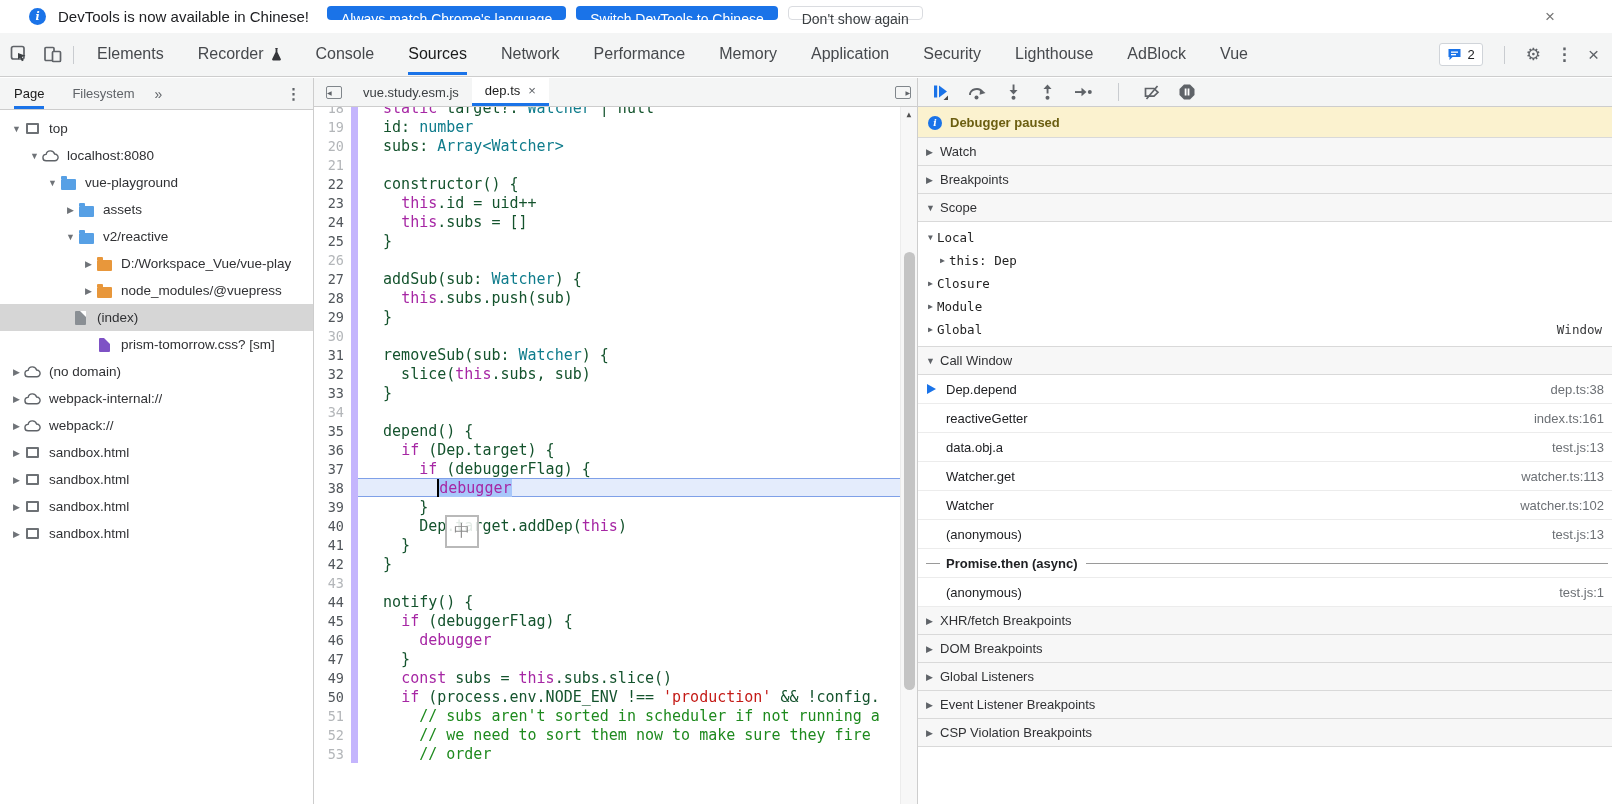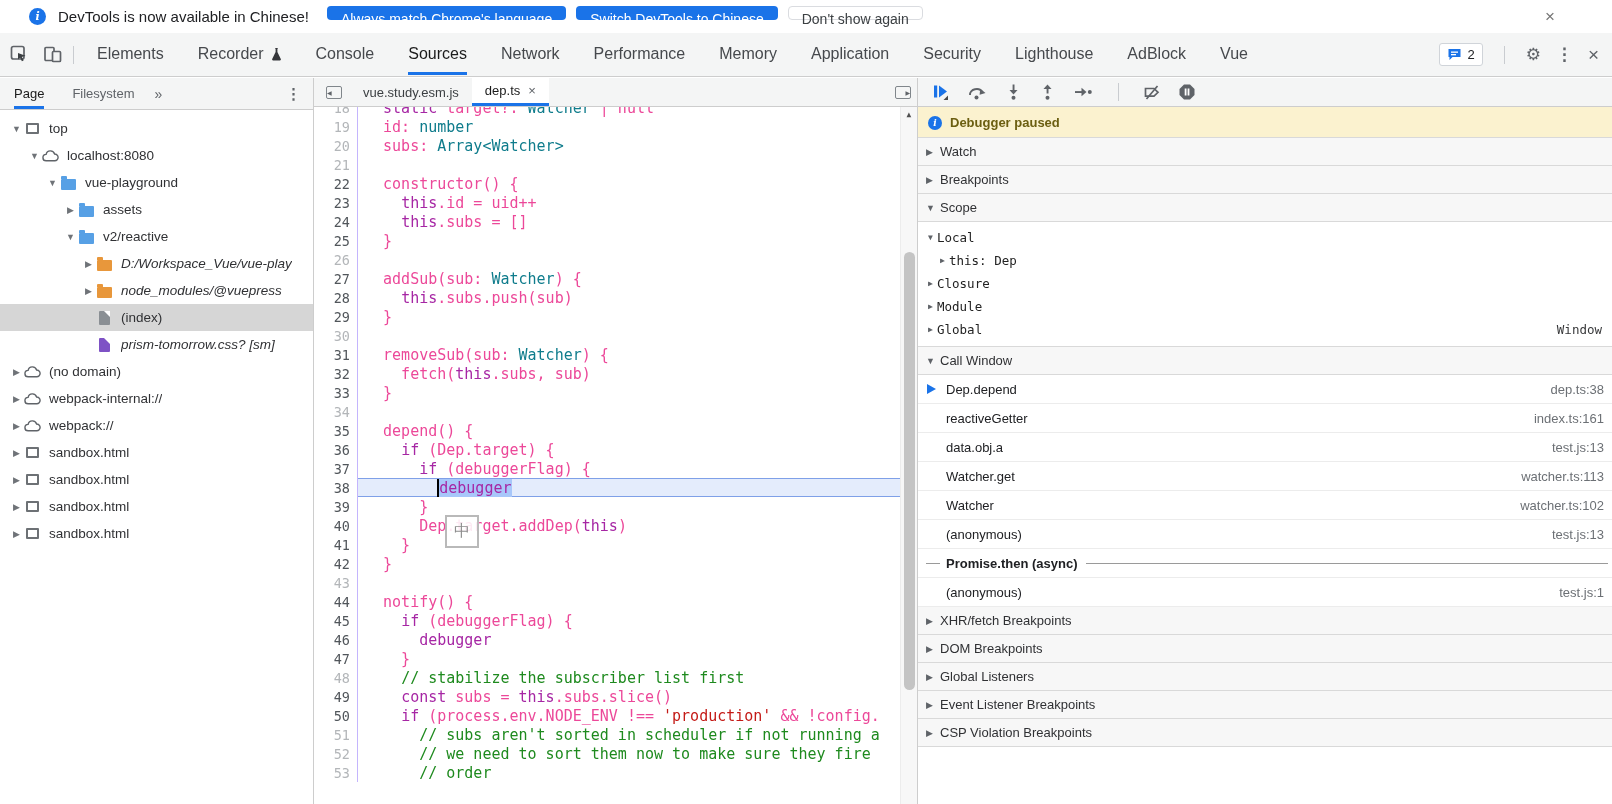--- a/index.html
+++ b/index.html
@@ -48,21 +48,21 @@
   .sb-tab.active { color:#1b1b1b; }
   .sb-tab.active .ul { border-bottom-color:#1a73e8; }
   .sb-more { display:flex; align-items:center; font-size:14px; color:#5f6368; padding:0 6px; }
   .sb-kebab { margin-left:auto; display:flex; align-items:center; padding:0 12px; color:#5f6368;
     font-size:15px; font-weight:bold; }
   #tree { padding-top:5px; font-size:13.5px; color:#303134; overflow:hidden; flex:1; }
   .trow { height:27px; display:flex; align-items:center; white-space:nowrap; }
   .trow.sel { background:#d6d6d6; }
   .trow .exp { width:15px; text-align:center; font-size:9px; color:#6f7378; flex:0 0 auto; }
   .trow .lbl { margin-left:8px; overflow:hidden; }
-  .trow .lbl.it { font-style:italic; }
+  .trow .lbl.it { }
   .ticon { flex:0 0 auto; display:inline-flex; align-items:center; justify-content:center; width:17px; }
   .ic-frame { width:13px; height:11px; border:2px solid #6d7175; border-radius:1px; }
   .ic-folder { width:15px; height:11px; border-radius:1px; position:relative; margin-top:3px; }
   .ic-folder::before { content:""; position:absolute; top:-3px; left:0; width:6px; height:3px;
     border-radius:1px 1px 0 0; background:inherit; }
   .f-blue { background:#57a0e5; }
   .f-orange { background:#e8973b; }
   .ic-file { width:11px; height:14px; border-radius:1px; position:relative; }
   .ic-file::after { content:""; position:absolute; top:0; right:0;
     border:3px solid; border-color:#fff #fff transparent transparent; }
@@ -78,26 +78,26 @@
   .panel-btn.right { margin:0 6px 0 auto; justify-content:flex-end; }
   .ed-tab { display:flex; align-items:center; gap:8px; padding:0 13px; font-size:13px; color:#3c4043; }
   .ed-tab.active { background:#fff; border-bottom:3px solid #1a73e8; color:#1b1b1b; }
   .ed-tab .x { color:#5f6368; font-size:13px; }
   #code { position:absolute; left:0; top:29px; right:0; bottom:0; overflow:hidden;
     font-family:"DejaVu Sans Mono", monospace; font-size:15px; }
   #lines { margin-top:-12px; padding-top:3px; }
   .crow { height:19px; display:flex; align-items:center; white-space:pre; }
   .crow .num { width:44px; flex:0 0 auto; text-align:right; padding-right:7px; color:#51565b;
     font-size:13.5px; align-self:stretch; display:flex; align-items:center; justify-content:flex-end;
-    border-right:1px solid #c4b5fd; }
+    border-right:7px solid #c4b5fd; }
   .crow .num.dim { color:#b3b6b9; }
   .crow .src { flex:1; padding-left:7px; align-self:stretch; display:flex; align-items:center; }
   .crow.cur .src { background:#e4ecfc; border-top:1px solid #7fa0e8; border-bottom:1px solid #7fa0e8; }
   .tk-k { color:#a626a4; } .tk-ty { color:#0f7c8c; } .tk-co { color:#1e8a1e; }
-  .tk-s { color:#c41a16; } .tk-d { color:#ec4899; }
+  .tk-s { color:#c41a16; } .tk-d { color:#14532d; }
   .tk-ksel { color:#a626a4; background:#a8c7fa; border-left:2px solid #000; }
   #ime { position:absolute; left:131px; top:408px; width:34px; height:33px; background:rgba(255,255,255,.88);
     border:2px solid #b9b9b9; color:#8d8d8d; font-size:16px; display:flex; align-items:center;
     justify-content:center; }
   #vscroll { position:absolute; right:0; top:0; bottom:0; width:17px; background:#f7f7f7;
     border-left:1px solid #ececec; }
   #vscroll .up { position:absolute; top:3px; left:0; right:0; text-align:center; font-size:8px; color:#505050; }
   #vthumb { position:absolute; left:3px; top:145px; width:11px; height:438px; background:#c4c4c4; border-radius:6px; }
 
   
@@ -298,21 +298,21 @@
             </span>
             <span class="lbl it">D:/Workspace_Vue/vue-play</span>
           </div>
           <div class="trow" style="padding-left: 81px;">
             <span class="exp">▶</span>
             <span class="ticon">
               <span class="ic-folder f-orange"></span>
             </span>
             <span class="lbl it">node_modules/@vuepress</span>
           </div>
-          <div class="trow sel" style="padding-left: 81px;">
+          <div class="trow sel" style="padding-left: 57px;">
             <span class="exp"></span>
             <span class="ticon">
               <span class="ic-file file-gray"></span>
             </span>
             <span class="lbl">(index)</span>
           </div>
           <div class="trow" style="padding-left: 81px;">
             <span class="exp"></span>
             <span class="ticon">
               <span class="ic-file file-purple"></span>
@@ -400,37 +400,36 @@
             <div class="crow"><span class="num">22</span><span class="src"><span class="tk-d">  constructor() {</span></span></div>
             <div class="crow"><span class="num">23</span><span class="src"><span class="tk-d">    </span><span class="tk-k">this</span><span class="tk-d">.id = uid++</span></span></div>
             <div class="crow"><span class="num">24</span><span class="src"><span class="tk-d">    </span><span class="tk-k">this</span><span class="tk-d">.subs = []</span></span></div>
             <div class="crow"><span class="num">25</span><span class="src"><span class="tk-d">  }</span></span></div>
             <div class="crow"><span class="num dim">26</span><span class="src"></span></div>
             <div class="crow"><span class="num">27</span><span class="src"><span class="tk-d">  addSub(sub: </span><span class="tk-ty">Watcher</span><span class="tk-d">) {</span></span></div>
             <div class="crow"><span class="num">28</span><span class="src"><span class="tk-d">    </span><span class="tk-k">this</span><span class="tk-d">.subs.push(sub)</span></span></div>
             <div class="crow"><span class="num">29</span><span class="src"><span class="tk-d">  }</span></span></div>
             <div class="crow"><span class="num dim">30</span><span class="src"></span></div>
             <div class="crow"><span class="num">31</span><span class="src"><span class="tk-d">  removeSub(sub: </span><span class="tk-ty">Watcher</span><span class="tk-d">) {</span></span></div>
-            <div class="crow"><span class="num">32</span><span class="src"><span class="tk-d">    fetch(</span><span class="tk-k">this</span><span class="tk-d">.subs, sub)</span></span></div>
+            <div class="crow"><span class="num">32</span><span class="src"><span class="tk-d">    slice(</span><span class="tk-k">this</span><span class="tk-d">.subs, sub)</span></span></div>
             <div class="crow"><span class="num">33</span><span class="src"><span class="tk-d">  }</span></span></div>
             <div class="crow"><span class="num dim">34</span><span class="src"></span></div>
             <div class="crow"><span class="num">35</span><span class="src"><span class="tk-d">  depend() {</span></span></div>
             <div class="crow"><span class="num">36</span><span class="src"><span class="tk-d">    </span><span class="tk-k">if</span><span class="tk-d"> (Dep.target) {</span></span></div>
             <div class="crow"><span class="num">37</span><span class="src"><span class="tk-d">      </span><span class="tk-k">if</span><span class="tk-d"> (debuggerFlag) {</span></span></div>
             <div class="crow cur"><span class="num">38</span><span class="src"><span class="tk-d">        </span><span class="tk-ksel">debugger</span></span></div>
             <div class="crow"><span class="num">39</span><span class="src"><span class="tk-d">      }</span></span></div>
             <div class="crow"><span class="num">40</span><span class="src"><span class="tk-d">      Dep.target.addDep(</span><span class="tk-k">this</span><span class="tk-d">)</span></span></div>
             <div class="crow"><span class="num">41</span><span class="src"><span class="tk-d">    }</span></span></div>
             <div class="crow"><span class="num">42</span><span class="src"><span class="tk-d">  }</span></span></div>
             <div class="crow"><span class="num dim">43</span><span class="src"></span></div>
             <div class="crow"><span class="num">44</span><span class="src"><span class="tk-d">  notify() {</span></span></div>
             <div class="crow"><span class="num">45</span><span class="src"><span class="tk-d">    </span><span class="tk-k">if</span><span class="tk-d"> (debuggerFlag) {</span></span></div>
             <div class="crow"><span class="num">46</span><span class="src"><span class="tk-d">      </span><span class="tk-k">debugger</span></span></div>
             <div class="crow"><span class="num">47</span><span class="src"><span class="tk-d">    }</span></span></div>
-            <div class="crow"><span class="num dim">48</span><span class="src"><span class="tk-d">    </span><span class="tk-co">// stabilize the subscriber list first</span></span></div>
             <div class="crow"><span class="num">49</span><span class="src"><span class="tk-d">    </span><span class="tk-k">const</span><span class="tk-d"> subs = </span><span class="tk-k">this</span><span class="tk-d">.subs.slice()</span></span></div>
             <div class="crow"><span class="num">50</span><span class="src"><span class="tk-d">    </span><span class="tk-k">if</span><span class="tk-d"> (process.env.NODE_ENV !== </span><span class="tk-s">'production'</span><span class="tk-d"> &amp;&amp; !config.</span></span></div>
             <div class="crow"><span class="num dim">51</span><span class="src"><span class="tk-d">      </span><span class="tk-co">// subs aren't sorted in scheduler if not running a</span></span></div>
             <div class="crow"><span class="num dim">52</span><span class="src"><span class="tk-d">      </span><span class="tk-co">// we need to sort them now to make sure they fire</span></span></div>
             <div class="crow"><span class="num dim">53</span><span class="src"><span class="tk-d">      </span><span class="tk-co">// order</span></span></div>
           </div>
         <div id="ime">中</div>
         <div id="vscroll">
           <span class="up">▲</span>
           <div id="vthumb"></div>

